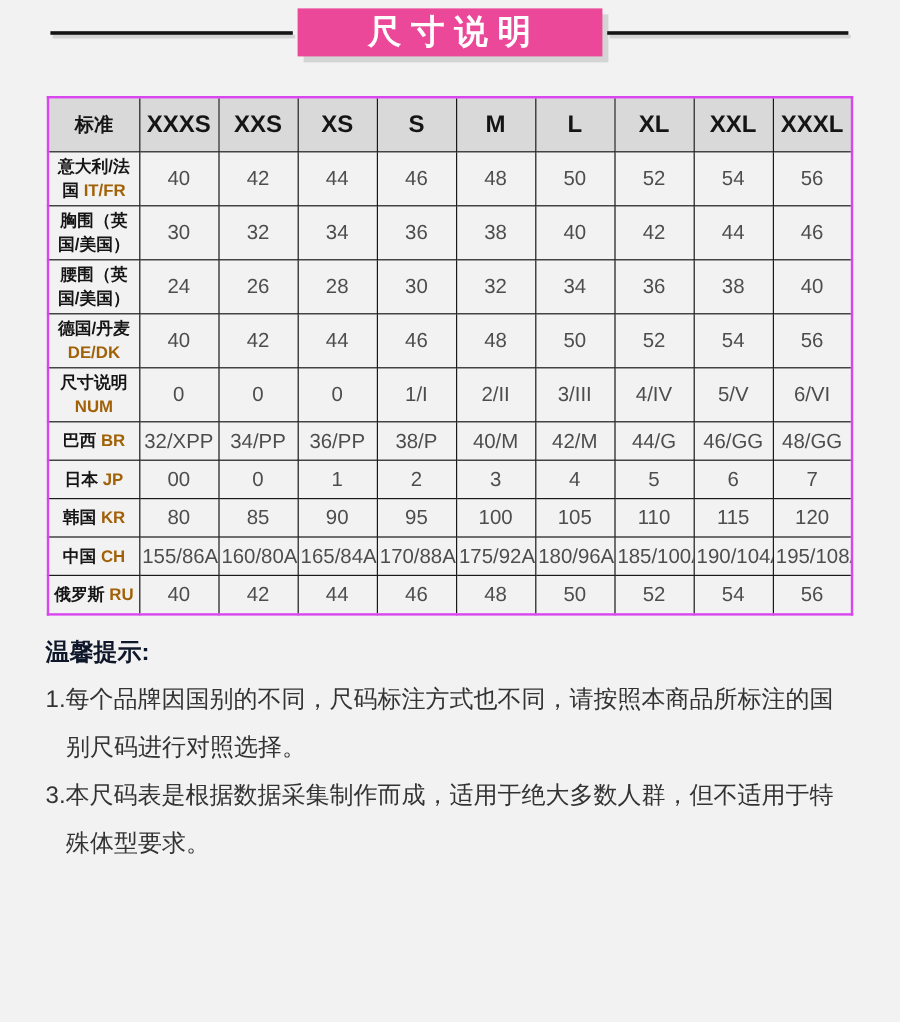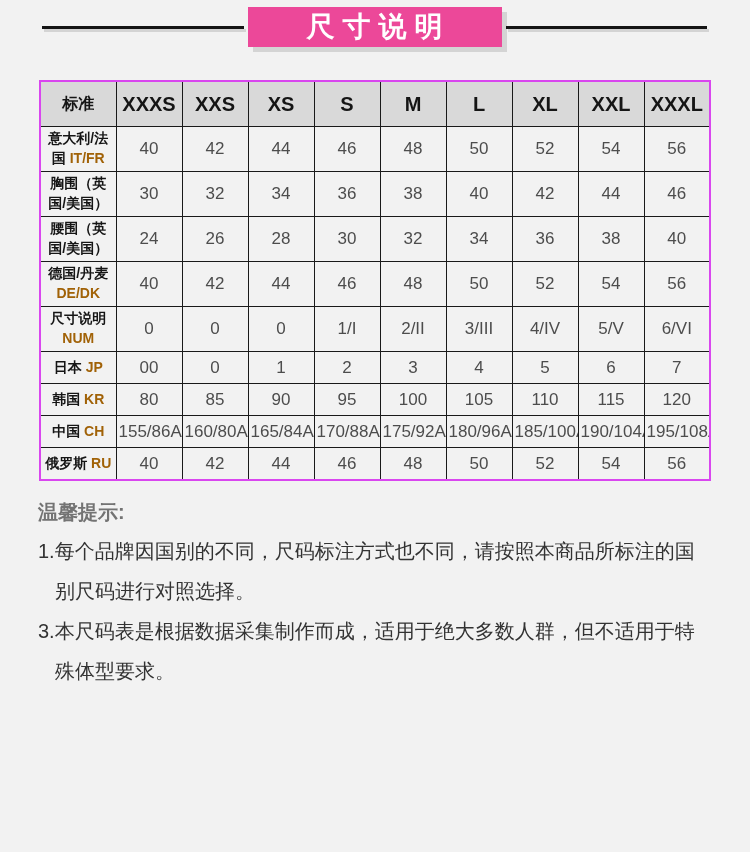--- a/index.html
+++ b/index.html
@@ -48,21 +48,21 @@
   }
   .size-table th.label-h{font-size:16px;}
   .size-table col.c-label{width:76px;}
   .size-table td.val{font-size:17px;color:#4d4d4d;font-weight:400;}
   .size-table td.label{font-size:14px;font-weight:bold;color:#151515;line-height:1.4;}
   .size-table td.label .en{color:#a16207;}
   .size-table tr.tall td{height:42px;}
   .size-table tr.short td{height:29px;}
   
   .notes{margin:18px 40px 0 38px;}
-  .notes-title{font-size:20px;font-weight:bold;color:#737373;line-height:26px;}
+  .notes-title{font-size:20px;font-weight:bold;color:#0f172a;line-height:26px;}
   .notes-list{margin:6px 0 0 0;padding:0;list-style:none;}
   .notes-list li{
     font-size:20px;line-height:40px;color:#333;
     padding-left:17px;text-indent:-17px;
   }
 </style>
 </head>
 <body>
 
 <div class="banner">
@@ -155,20 +155,32 @@
         <td class="val">0</td>
         <td class="val">0</td>
         <td class="val">1/I</td>
         <td class="val">2/II</td>
         <td class="val">3/III</td>
         <td class="val">4/IV</td>
         <td class="val">5/V</td>
         <td class="val">6/VI</td>
       </tr>
       <tr class="short">
+        <td class="label"><span class="cn">巴西</span> <span class="en">BR</span></td>
+        <td class="val">32/XPP</td>
+        <td class="val">34/PP</td>
+        <td class="val">36/PP</td>
+        <td class="val">38/P</td>
+        <td class="val">40/M</td>
+        <td class="val">42/M</td>
+        <td class="val">44/G</td>
+        <td class="val">46/GG</td>
+        <td class="val">48/GG</td>
+      </tr>
+      <tr class="short">
         <td class="label"><span class="cn">日本</span> <span class="en">JP</span></td>
         <td class="val">00</td>
         <td class="val">0</td>
         <td class="val">1</td>
         <td class="val">2</td>
         <td class="val">3</td>
         <td class="val">4</td>
         <td class="val">5</td>
         <td class="val">6</td>
         <td class="val">7</td>

